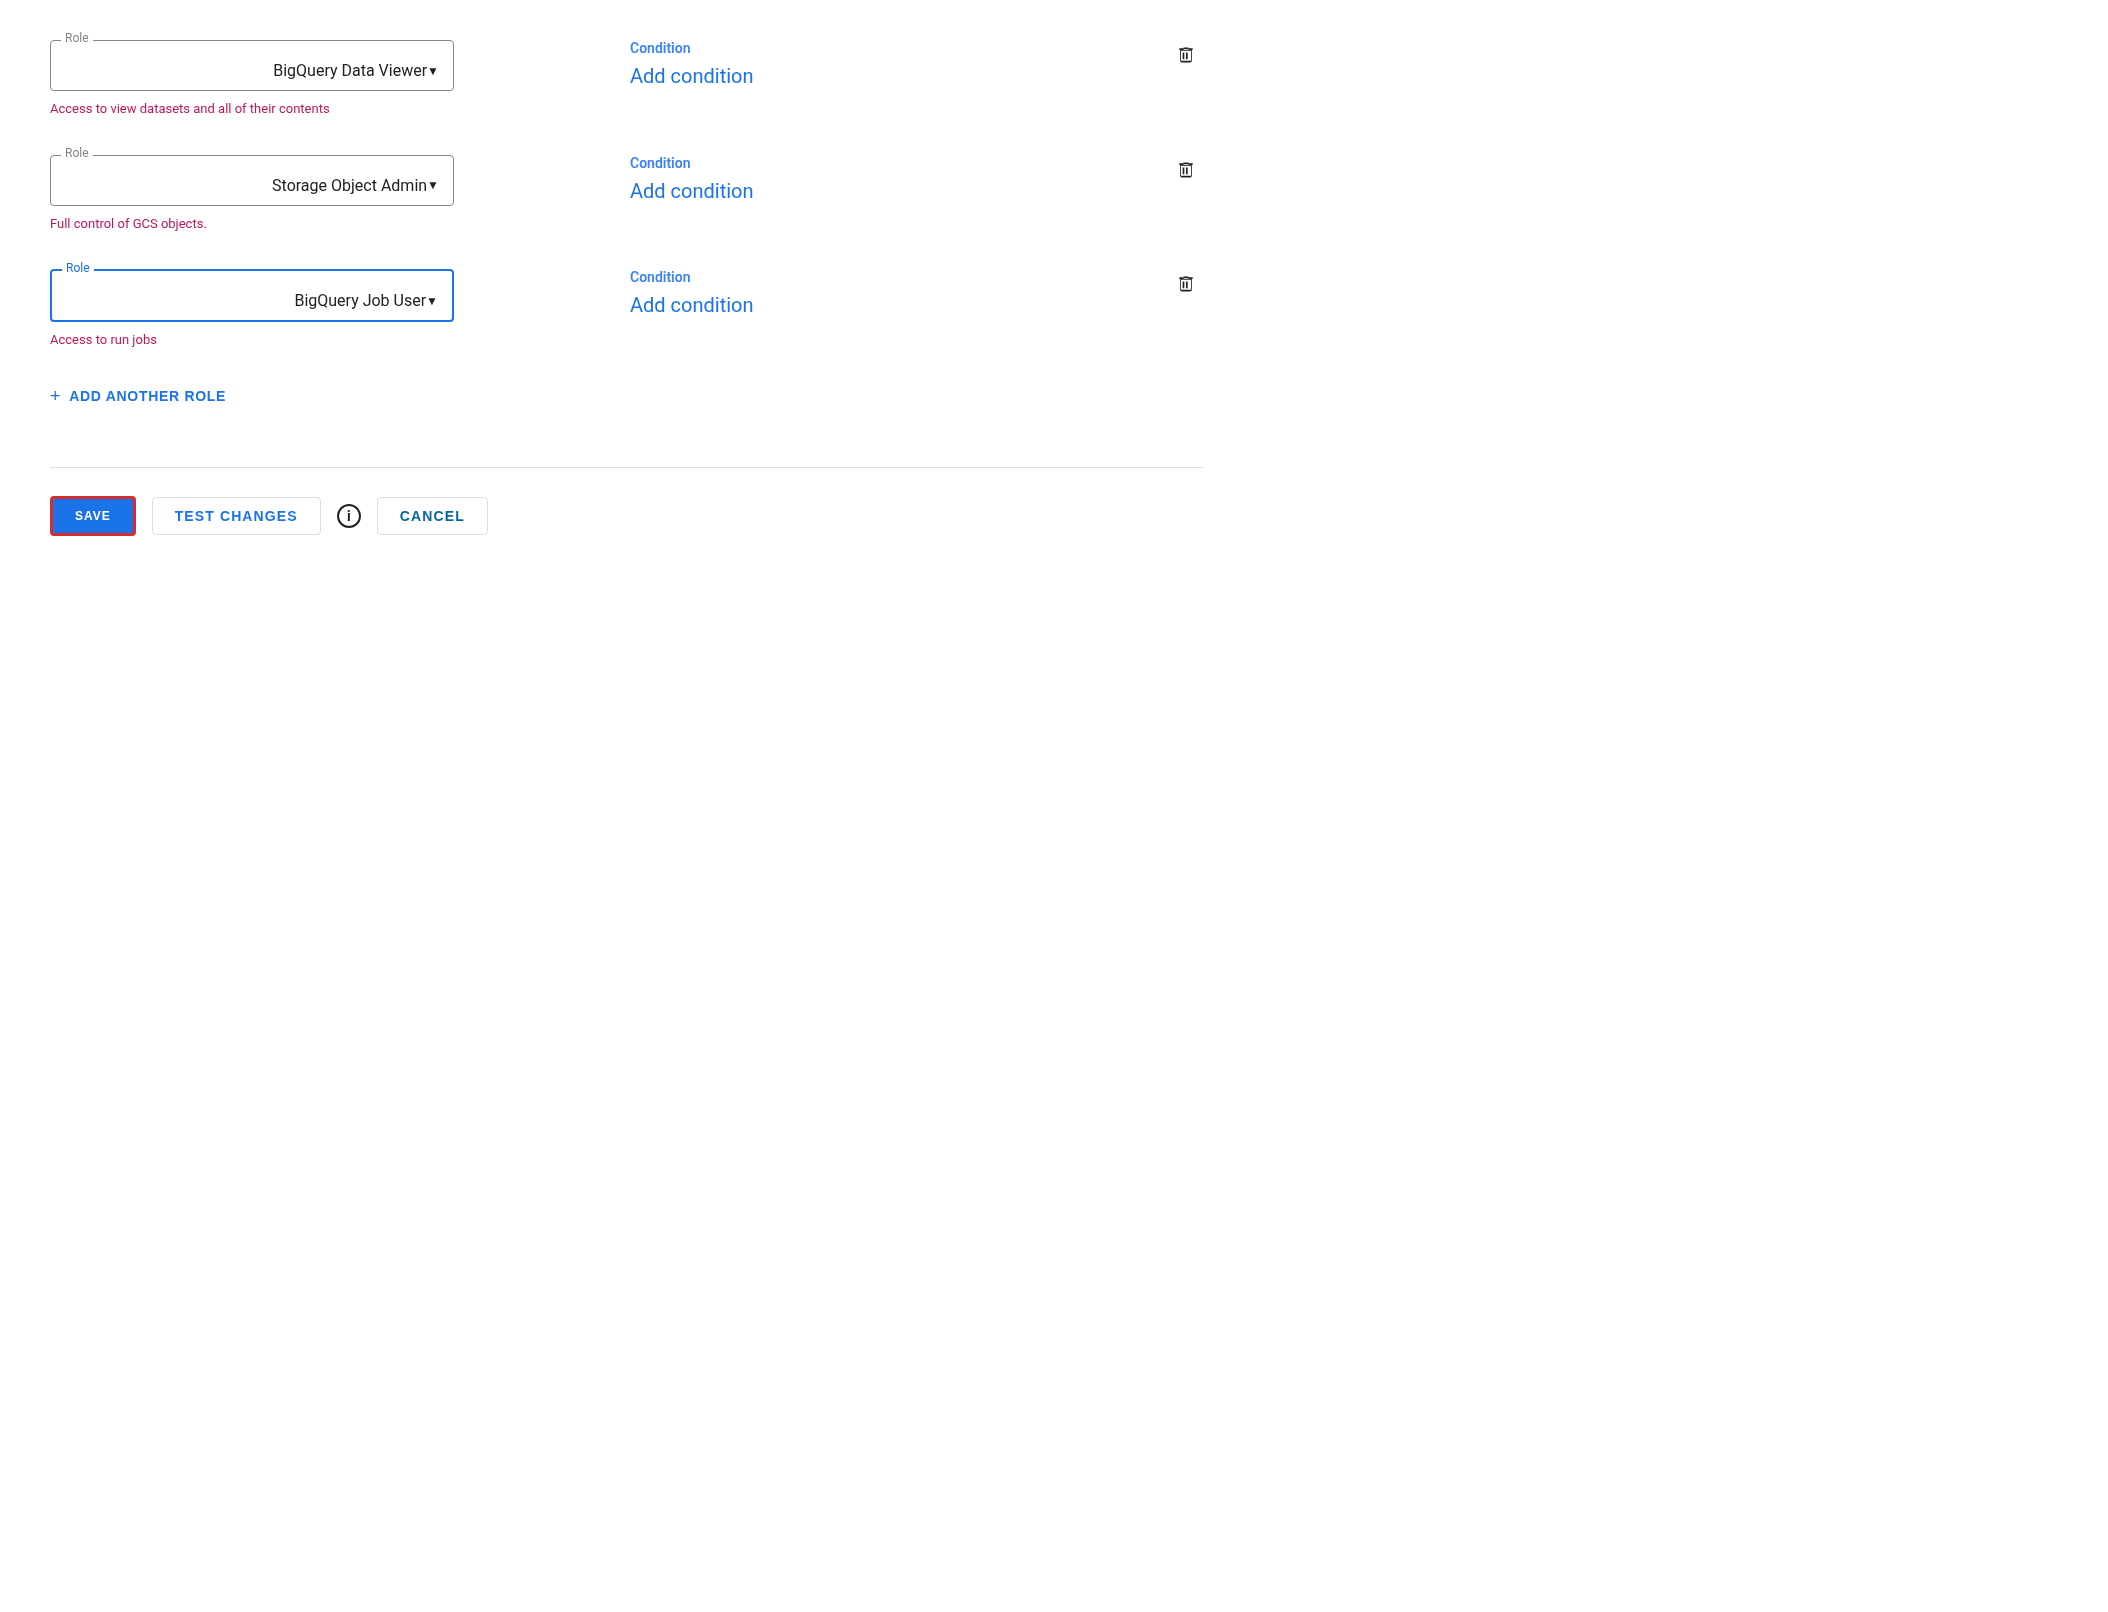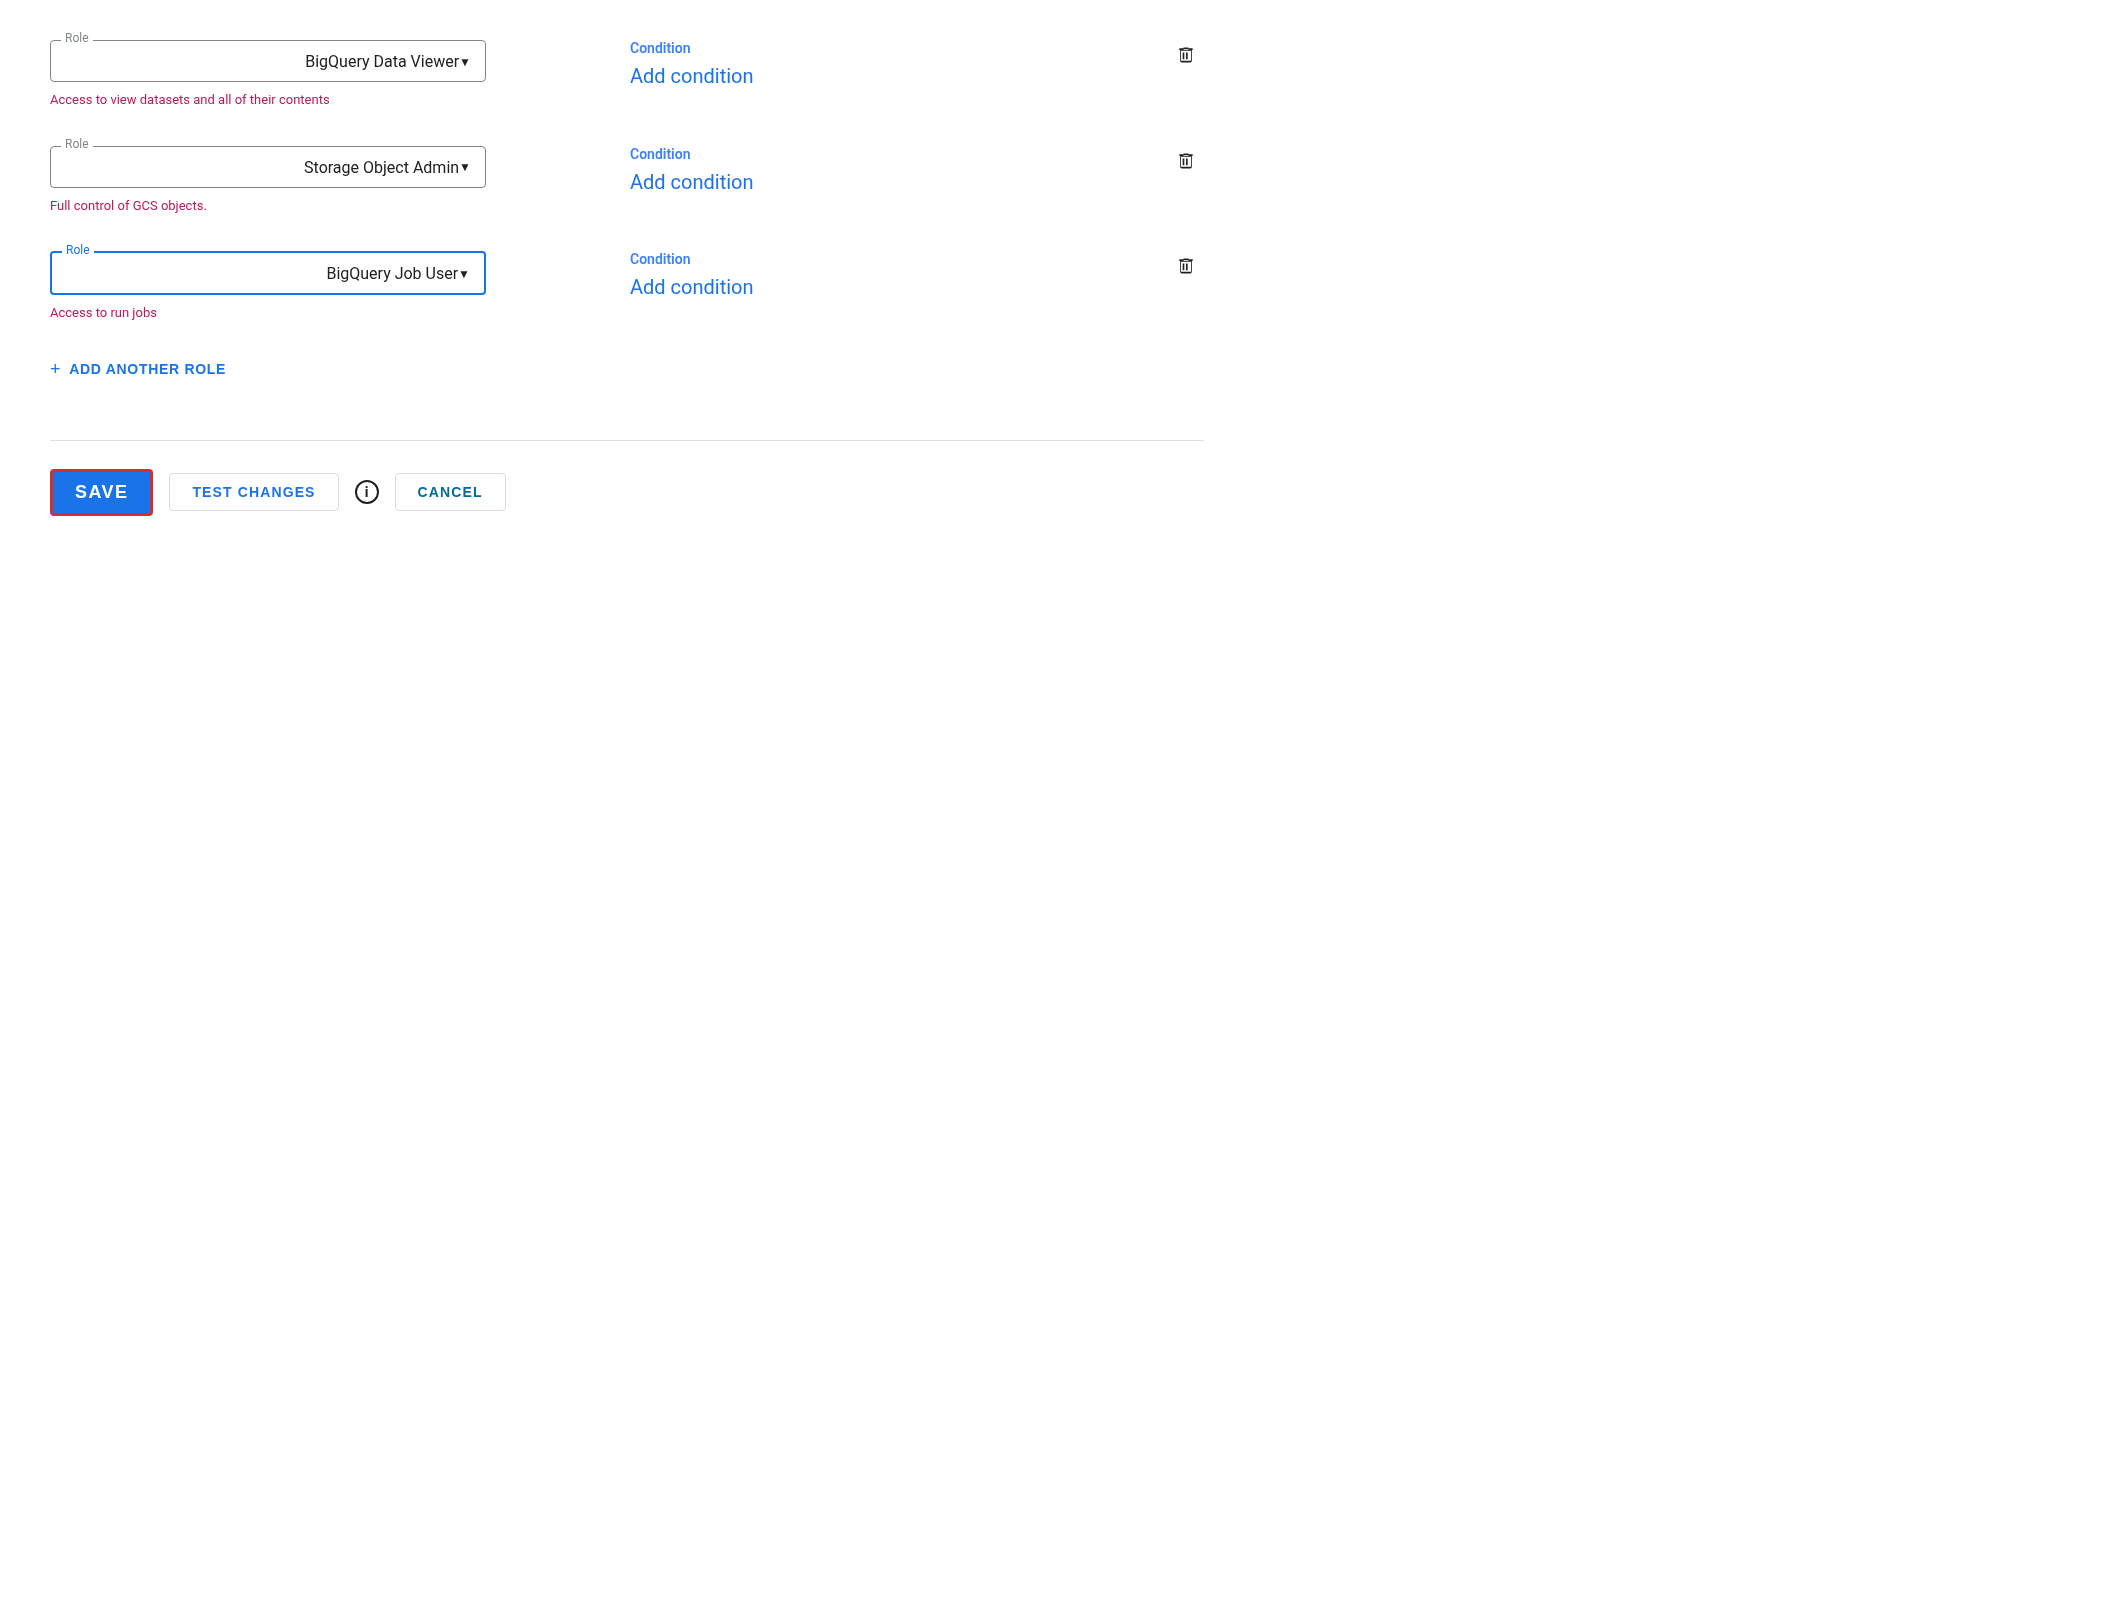--- a/index.html
+++ b/index.html
@@ -21,22 +21,22 @@
 
     .role-left {
       flex: 0 0 500px;
       margin-right: 80px;
     }
 
     .role-dropdown-wrapper {
       position: relative;
       border: 1.5px solid #80868b;
       border-radius: 4px;
-      padding: 11px 14px 10px 14px;
-      width: 436px;
+      padding: 20px 14px 10px 14px;
+      width: 404px;
       background: #fff;
     }
 
     .role-dropdown-wrapper.active {
       border: 2px solid #1a73e8;
     }
 
     .role-label {
       position: absolute;
       top: -10px;
@@ -137,21 +137,21 @@
       border-top: 1px solid #e0e0e0;
       padding-top: 28px;
     }
 
     .save-btn {
       background: #1a73e8;
       color: #fff;
       border: 3px solid #d32f2f;
       border-radius: 4px;
       padding: 10px 22px;
-      font-size: 18px;
+      font-size: 12px;
       font-weight: 600;
       letter-spacing: 0.08em;
       text-transform: uppercase;
       cursor: pointer;
       outline: none;
     }
 
     .test-changes-btn {
       background: #fff;
       color: #1a73e8;

